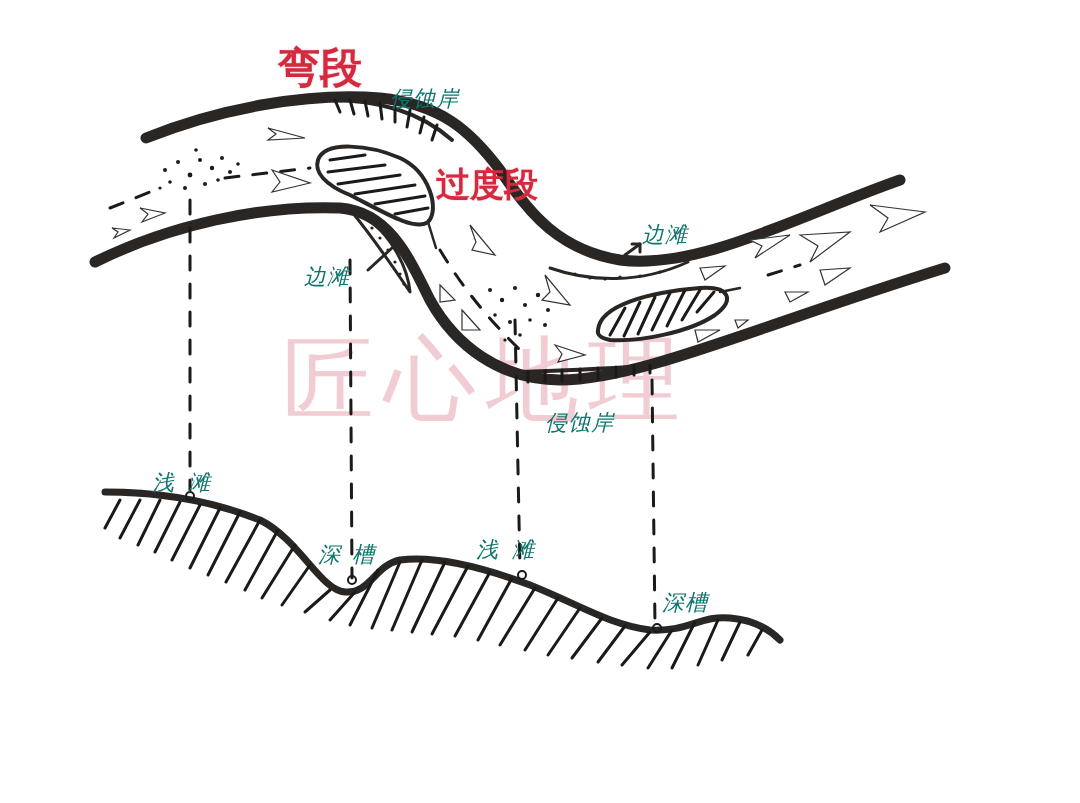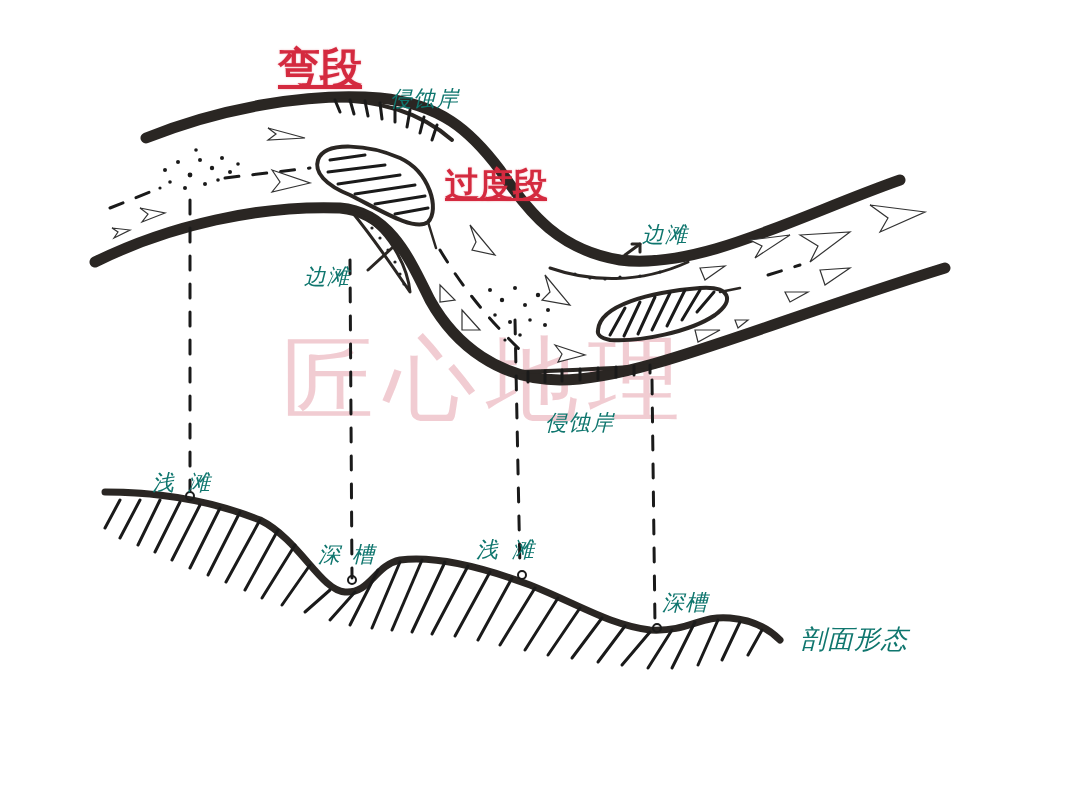--- a/index.html
+++ b/index.html
@@ -19,21 +19,20 @@
     white-space: nowrap;
   }
   .hand { font-size: 22px; font-style: italic; letter-spacing: 1px; }
   .title-red {
     position: absolute;
     color: #d42a3f;
     font-family: "DejaVu Sans", sans-serif;
     font-weight: bold;
     white-space: nowrap;
     text-shadow: 0 0 2px rgba(212,42,63,0.35);
-    text-decoration: underline;
   }
   .watermark {
     position: absolute;
     color: #e6a4ae;
     opacity: 0.55;
     font-family: "DejaVu Serif", serif;
     font-size: 92px;
     letter-spacing: 10px;
     white-space: nowrap;
   }
@@ -228,26 +227,25 @@
       </g>
 
       <circle cx="190" cy="496" r="4" fill="none" stroke="#1a1a1a" stroke-width="2"></circle>
       <circle cx="352" cy="580" r="4" fill="none" stroke="#1a1a1a" stroke-width="2"></circle>
       <circle cx="522" cy="575" r="4" fill="none" stroke="#1a1a1a" stroke-width="2"></circle>
       <circle cx="657" cy="628" r="4" fill="none" stroke="#1a1a1a" stroke-width="2"></circle>
     </g>
   </svg>
 
   <div class="title-red" style="left:278px; top:40px; font-size:42px;">弯段</div>
-  <div class="title-red" style="left:436px; top:162px; font-size:34px;margin-left:9px;">过度段</div>
+  <div class="title-red" style="left:436px; top:162px; font-size:34px;">过度段</div>
 
   <div class="label hand" style="left:390px; top:84px;">侵蚀岸</div>
   <div class="label hand" style="left:304px; top:262px;">边滩</div>
   <div class="label hand" style="left:642px; top:220px;">边滩</div>
   <div class="label hand" style="left:545px; top:408px;">侵蚀岸</div>
 
   <div class="label hand" style="left:152px; top:468px; letter-spacing:14px;">浅滩</div>
   <div class="label hand" style="left:318px; top:540px; letter-spacing:12px;">深槽</div>
   <div class="label hand" style="left:476px; top:535px; letter-spacing:14px;">浅滩</div>
   <div class="label hand" style="left:662px; top:588px;">深槽</div>
-  <div class="label hand" style="left:800px; top:622px; font-size:26px;">剖面形态</div>
 
 </div>
 
 </body></html>

